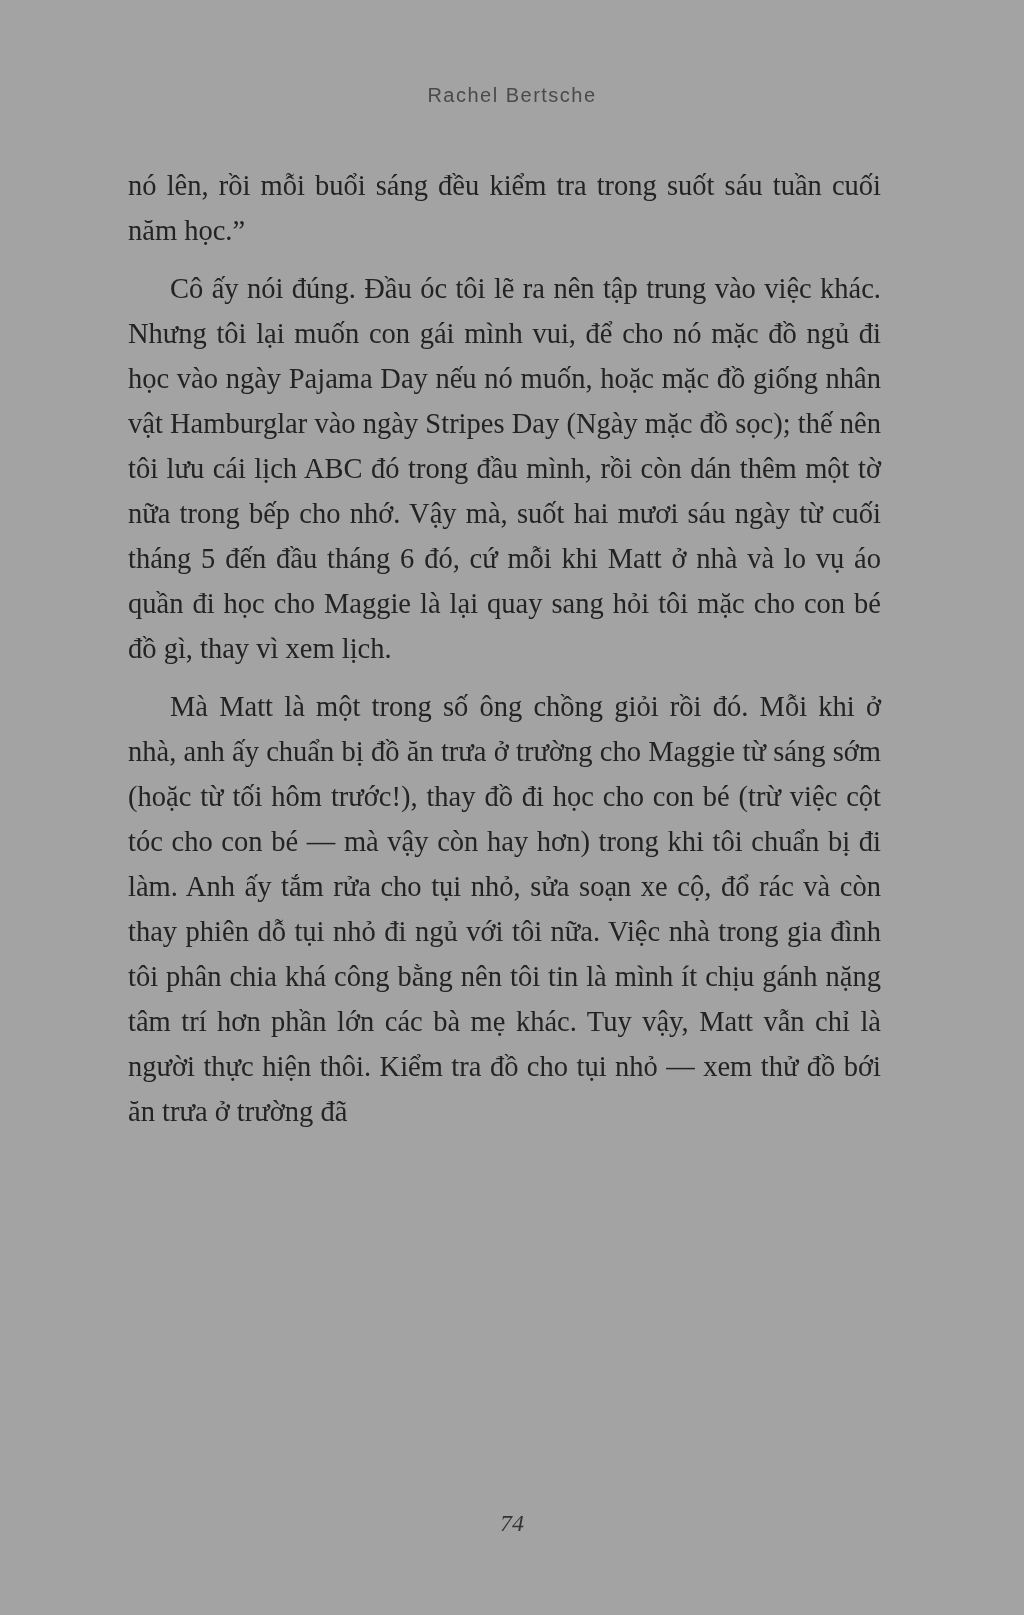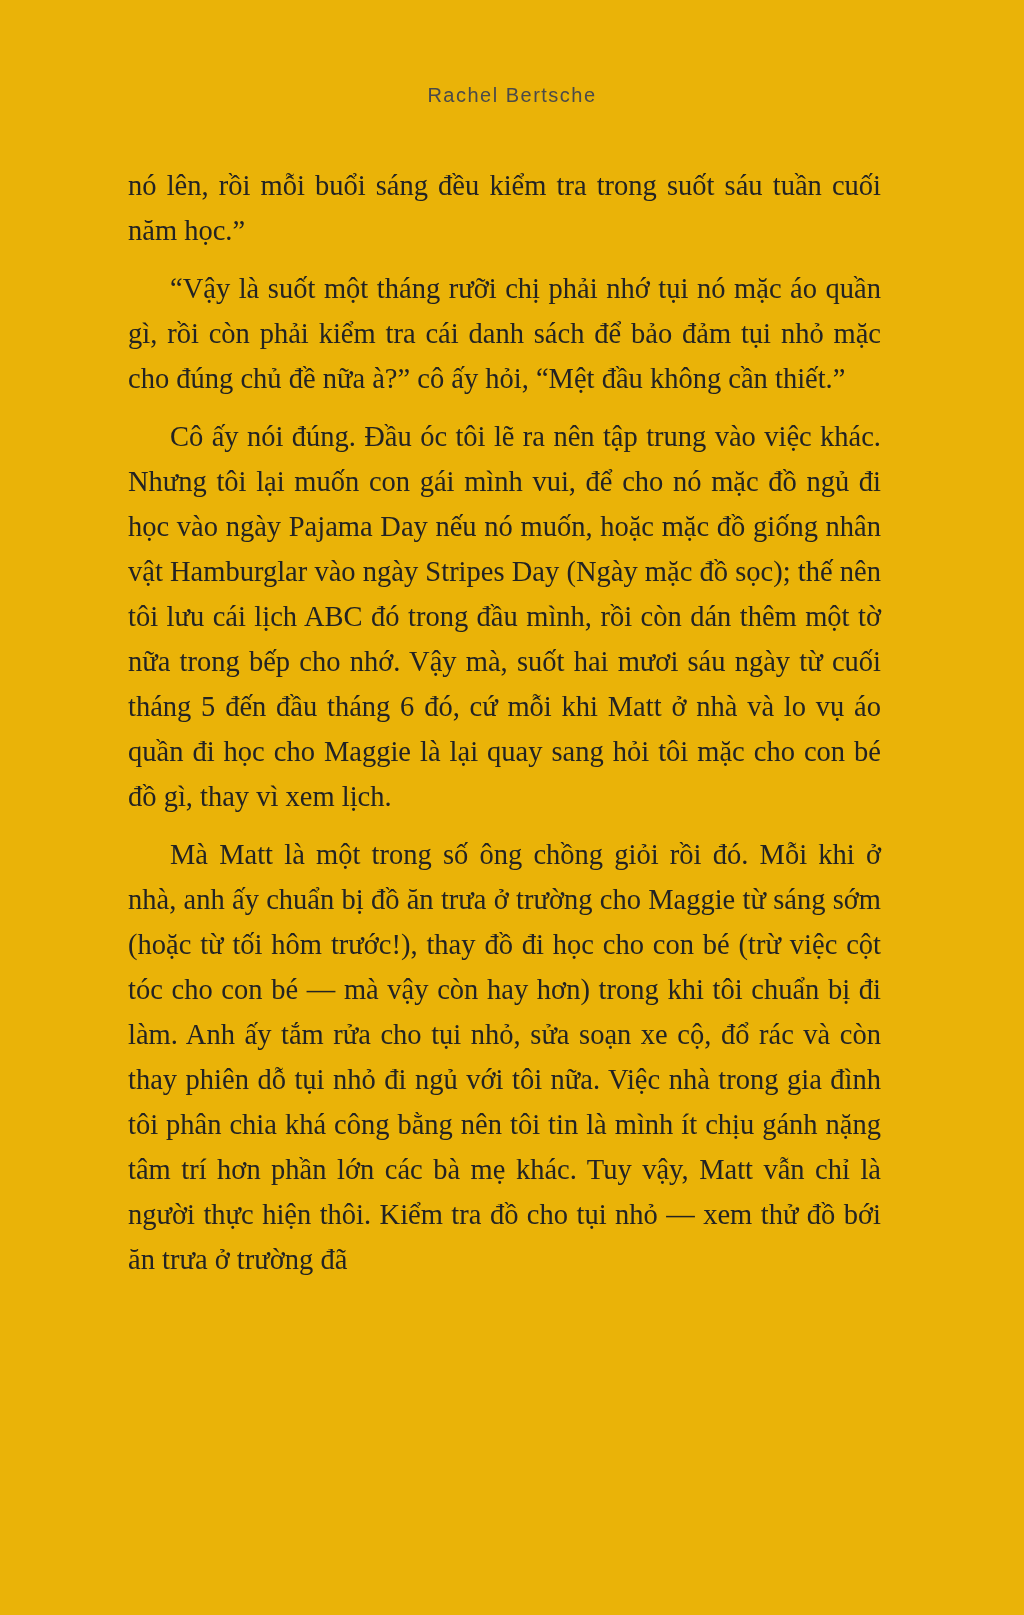--- a/index.html
+++ b/index.html
@@ -4,21 +4,21 @@
 <style>
   html, body {
     margin: 0;
     padding: 0;
     background: #ffffff;
   }
   .page {
     position: relative;
     width: 1024px;
     height: 1615px;
-    background: #eab308;
+    background: #a3a3a3;
     color: #1f1f1f;
     font-family: "Liberation Serif", "DejaVu Serif", serif;
     overflow: hidden;
   }
   .running-head {
     position: absolute;
     top: 84px;
     left: 0;
     width: 100%;
     text-align: center;
@@ -60,19 +60,19 @@
 </style>
 </head>
 <body>
 
 <div class="page">
 
   <div class="running-head">Rachel Bertsche</div>
 
   <div class="text-block">
     <p>nó lên, rồi mỗi buổi sáng đều kiểm tra trong suốt sáu tuần cuối năm học.”</p>
-    <p class="indent">“Vậy là suốt một tháng rưỡi chị phải nhớ tụi nó mặc áo quần gì, rồi còn phải kiểm tra cái danh sách để bảo đảm tụi nhỏ mặc cho đúng chủ đề nữa à?” cô ấy hỏi, “Mệt đầu không cần thiết.”</p>
     <p class="indent">Cô ấy nói đúng. Đầu óc tôi lẽ ra nên tập trung vào việc khác. Nhưng tôi lại muốn con gái mình vui, để cho nó mặc đồ ngủ đi học vào ngày Pajama Day nếu nó muốn, hoặc mặc đồ giống nhân vật Hamburglar vào ngày Stripes Day (Ngày mặc đồ sọc); thế nên tôi lưu cái lịch ABC đó trong đầu mình, rồi còn dán thêm một tờ nữa trong bếp cho nhớ. Vậy mà, suốt hai mươi sáu ngày từ cuối tháng 5 đến đầu tháng 6 đó, cứ mỗi khi Matt ở nhà và lo vụ áo quần đi học cho Maggie là lại quay sang hỏi tôi mặc cho con bé đồ gì, thay vì xem lịch.</p>
     <p class="indent">Mà Matt là một trong số ông chồng giỏi rồi đó. Mỗi khi ở nhà, anh ấy chuẩn bị đồ ăn trưa ở trường cho Maggie từ sáng sớm (hoặc từ tối hôm trước!), thay đồ đi học cho con bé (trừ việc cột tóc cho con bé — mà vậy còn hay hơn) trong khi tôi chuẩn bị đi làm. Anh ấy tắm rửa cho tụi nhỏ, sửa soạn xe cộ, đổ rác và còn thay phiên dỗ tụi nhỏ đi ngủ với tôi nữa. Việc nhà trong gia đình tôi phân chia khá công bằng nên tôi tin là mình ít chịu gánh nặng tâm trí hơn phần lớn các bà mẹ khác. Tuy vậy, Matt vẫn chỉ là người thực hiện thôi. Kiểm tra đồ cho tụi nhỏ — xem thử đồ bới ăn trưa ở trường đã</p>
   </div>
 
+  <div class="page-number">74</div>
 
 </div>
 
 </body></html>

